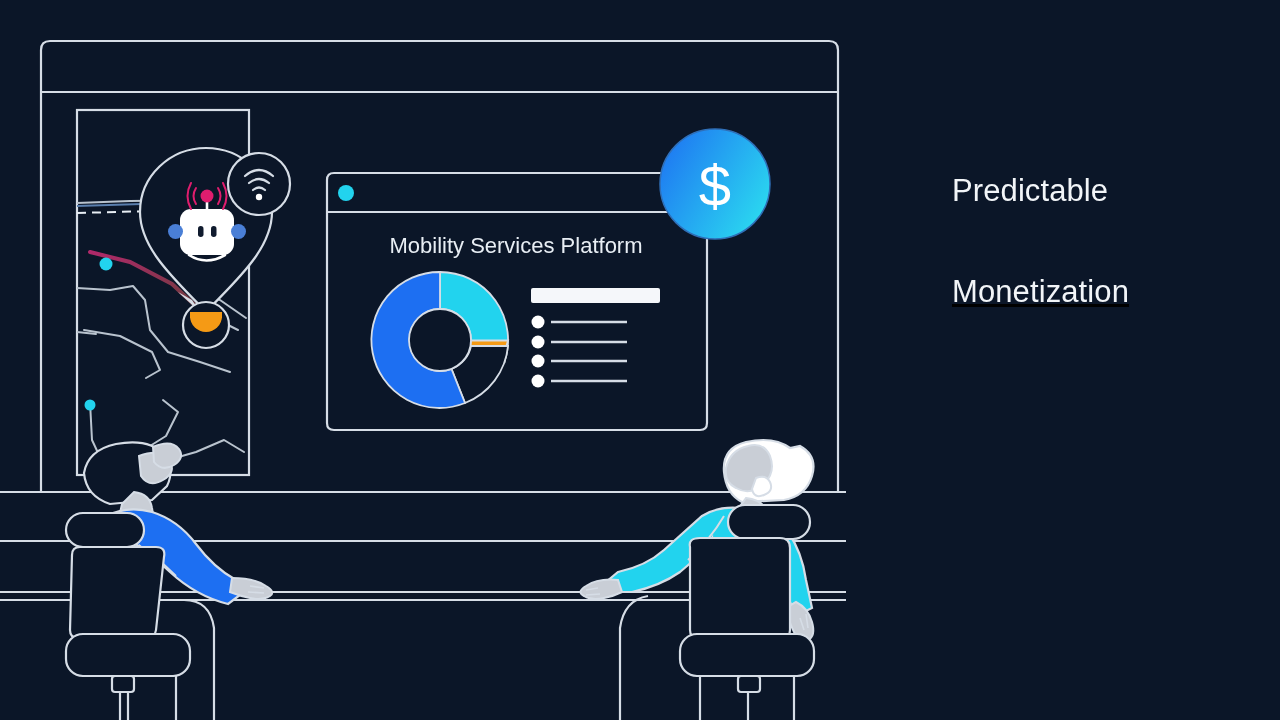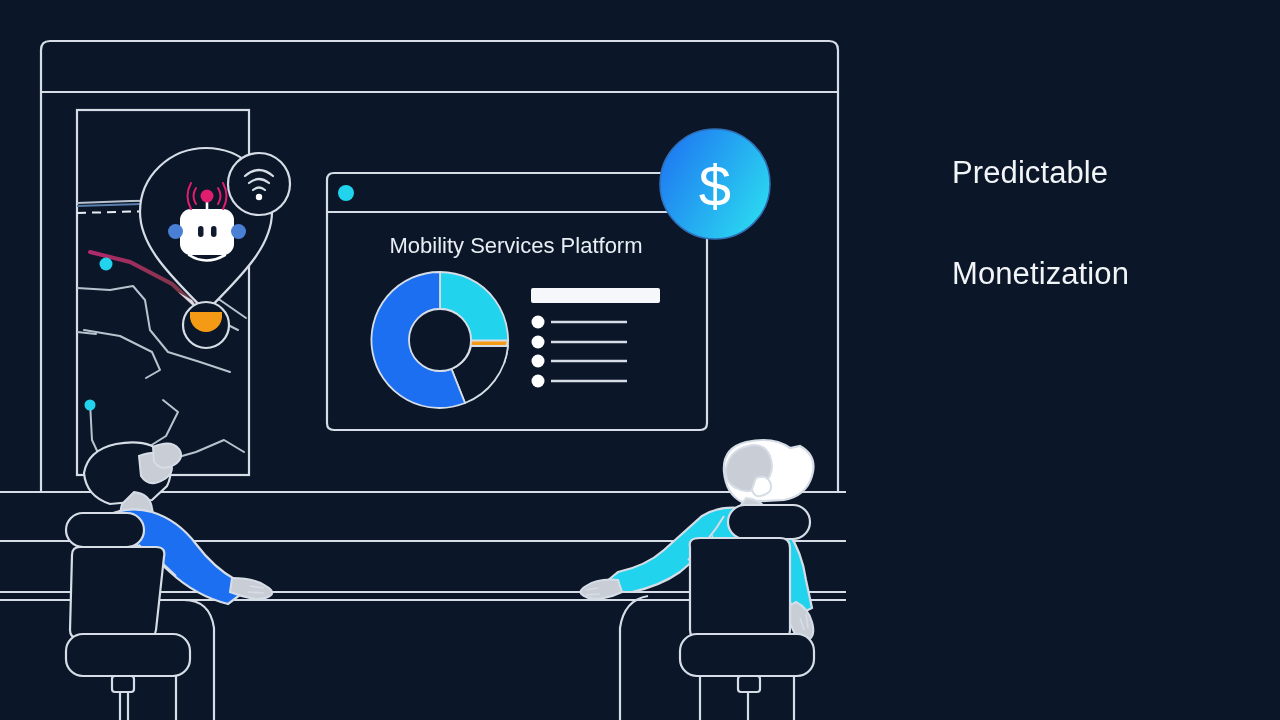--- a/index.html
+++ b/index.html
@@ -22,33 +22,33 @@
   #illustration {
     position: absolute;
     left: 0;
     top: 0;
     width: 1280px;
     height: 720px;
   }
   #bullets {
     position: absolute;
     left: 952px;
-    top: 152px;
+    top: 170px;
     width: 300px;
   }
   .bullet-line {
     color: #f2f5f8;
     font-size: 31px;
     line-height: 41px;
     font-weight: 400;
     letter-spacing: 0.1px;
     white-space: nowrap;
   }
   .bullet-block { margin-bottom: 60px; }
-  .bullet-block:last-child { margin-bottom: 0; }
+  .bullet-block:last-child { margin-bottom: 0; text-decoration: underline; }
 </style>
 </head>
 <body>
 
 <div id="stage">
 
   <svg id="illustration" viewBox="0 0 1280 720" xmlns="http://www.w3.org/2000/svg">
     <defs>
       <linearGradient id="coinGrad" x1="0" y1="0" x2="1" y2="0.6">
         <stop offset="0%" stop-color="#1d6ff2"></stop>

